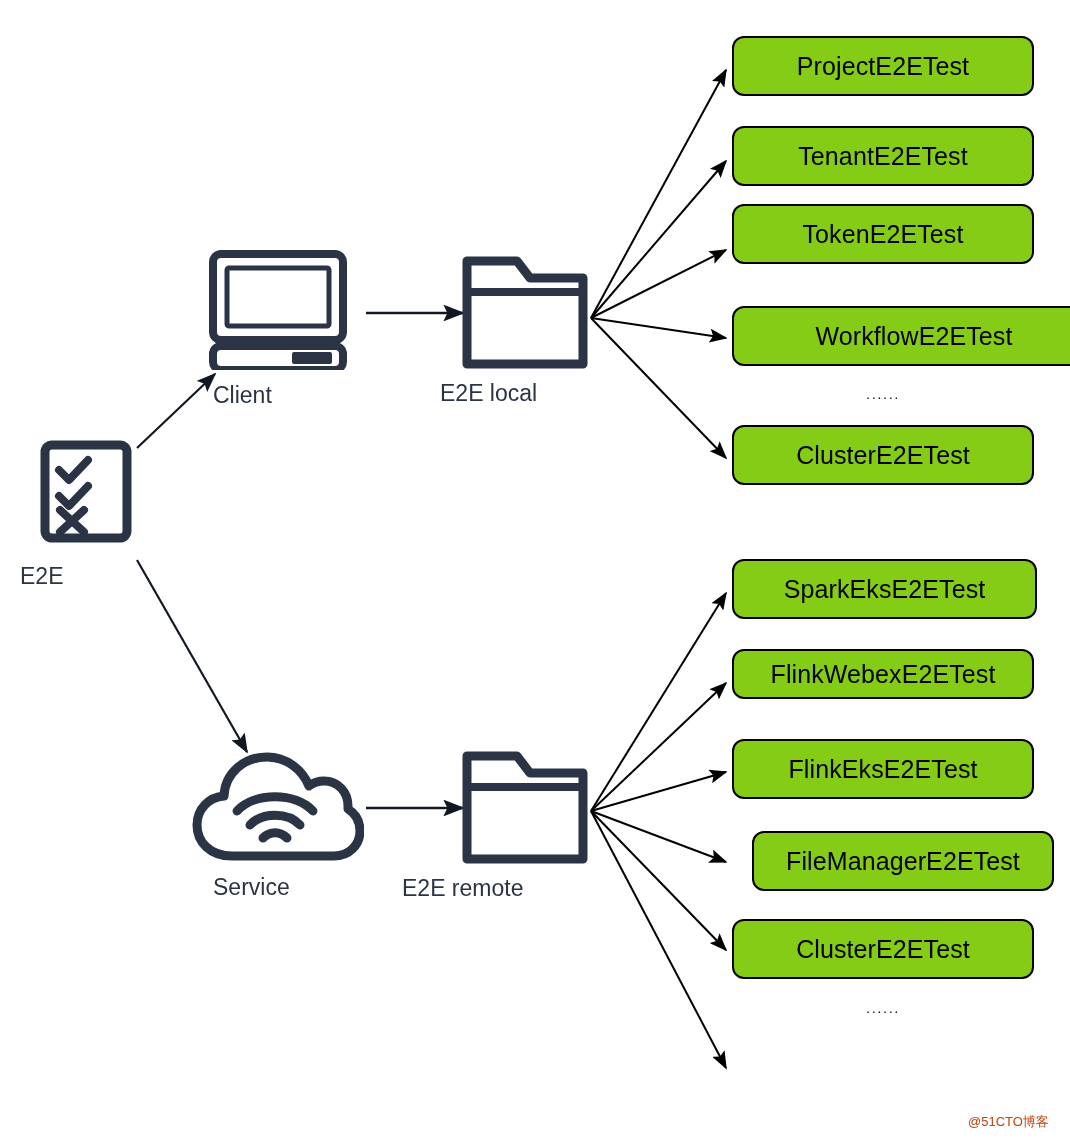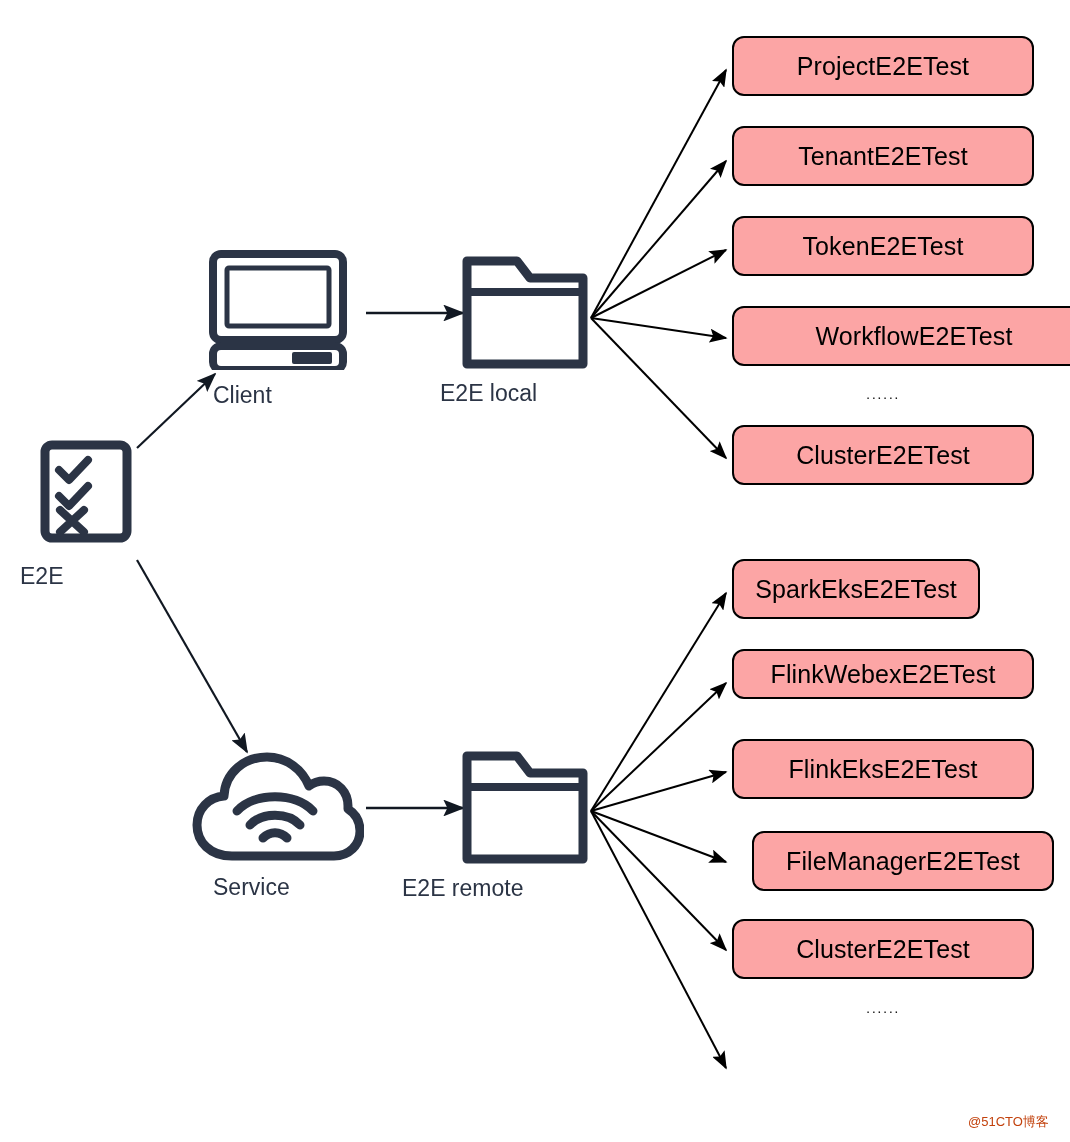--- a/index.html
+++ b/index.html
@@ -23,21 +23,21 @@
     top: 0;
     width: 1070px;
     height: 1142px;
     overflow: visible;
   }
   .node-box {
     position: absolute;
     box-sizing: border-box;
     border: 2px solid #000000;
     border-radius: 12px;
-    background: #fca5a5;
+    background: #84cc16;
     display: flex;
     align-items: center;
     justify-content: center;
     font-size: 25px;
     color: #000000;
     letter-spacing: 0.1px;
     white-space: nowrap;
   }
   .icon-label {
     position: absolute;
@@ -158,29 +158,29 @@
       <path d="M5,5 L55,5 L68,22 L121,22 L121,108 L5,108 Z" fill="#ffffff" stroke="#2b3445" stroke-width="9" stroke-linejoin="round"></path>
       <line x1="7" y1="36" x2="119" y2="36" stroke="#2b3445" stroke-width="8"></line>
     </svg>
   </div>
   <div class="icon-label" style="left:402px; top:875px; width:200px;">E2E remote</div>
 
   <div class="node-box" style="left:732px; top:36px; width:302px; height:60px;">ProjectE2ETest</div>
 
   <div class="node-box" style="left:732px; top:126px; width:302px; height:60px;">TenantE2ETest</div>
 
-  <div class="node-box" style="left:732px; top:216px; width:302px; height:60px;text-align:center;">TokenE2ETest</div>
+  <div class="node-box" style="left:732px; top:204px; width:302px; height:60px;text-align:center;">TokenE2ETest</div>
 
   <div class="node-box" style="left:732px; top:306px; width:364px; height:60px;">WorkflowE2ETest</div>
 
   <div class="ellipsis" style="left:732px; top:385px; width:302px;">......</div>
 
   <div class="node-box" style="left:732px; top:425px; width:302px; height:60px;">ClusterE2ETest</div>
 
-  <div class="node-box" style="left:732px; top:559px; width:248px; height:60px;">SparkEksE2ETest</div>
+  <div class="node-box" style="left:732px; top:559px; width:305px; height:60px;">SparkEksE2ETest</div>
 
   <div class="node-box" style="left:732px; top:649px; width:302px; height:50px;">FlinkWebexE2ETest</div>
 
   <div class="node-box" style="left:732px; top:739px; width:302px; height:60px;">FlinkEksE2ETest</div>
 
   <div class="node-box" style="left:732px; top:831px; width:302px; height:60px;margin-left:20px;">FileManagerE2ETest</div>
 
   <div class="node-box" style="left:732px; top:919px; width:302px; height:60px;">ClusterE2ETest</div>
 
   <div class="ellipsis" style="left:732px; top:999px; width:302px;">......</div>

